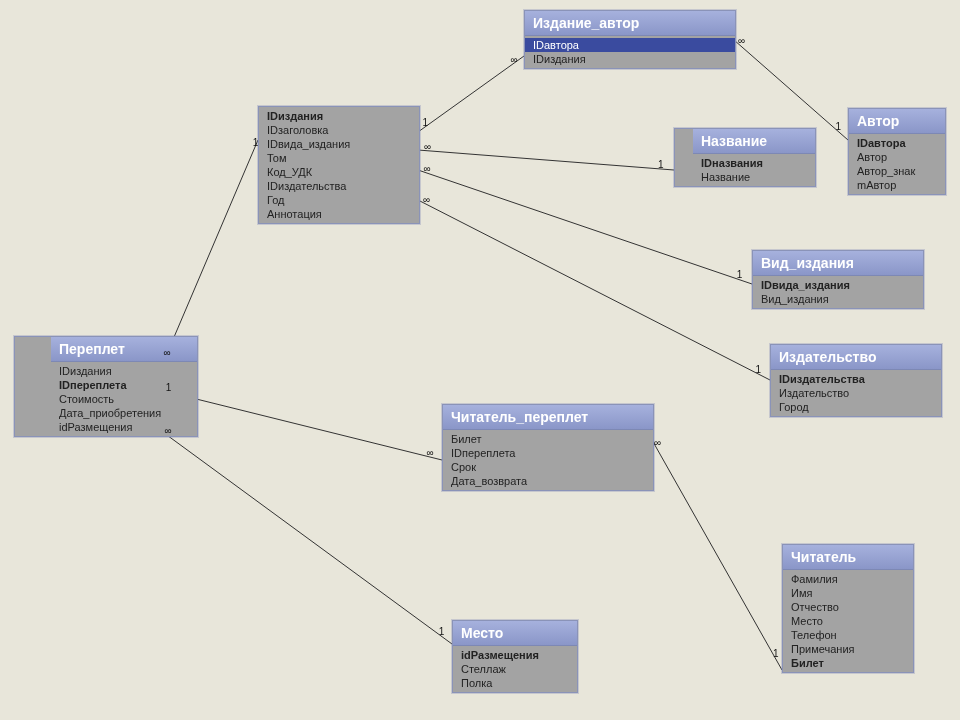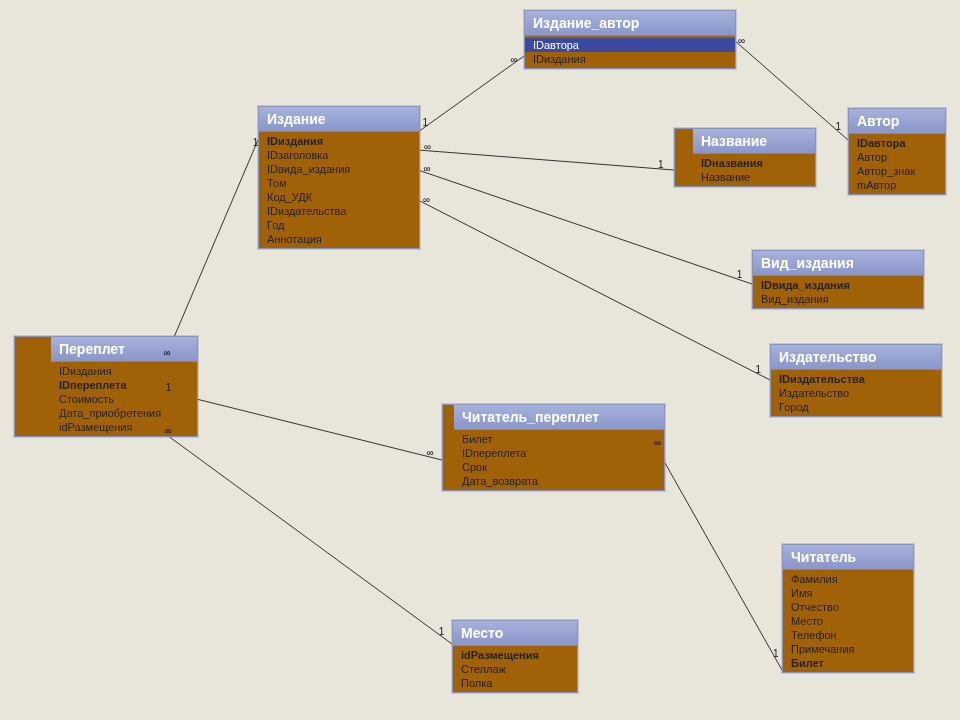--- a/index.html
+++ b/index.html
@@ -15,21 +15,21 @@
   }
   svg.connectors {
     position: absolute;
     top: 0; left: 0;
     width: 960px;
     height: 720px;
     pointer-events: none;
   }
   .entity {
     position: absolute;
-    background: #a16207;
+    background: #a3a3a3;
     border: 1px solid #8a93b8;
     box-shadow: 0 0 0 1px rgba(120,130,180,.3);
   }
   .entity .titlebar {
     background: linear-gradient(#a6b1dd, #8a96c8);
     color: #fff;
     font-size: 14px;
     font-weight: bold;
     padding: 4px 8px;
     border-bottom: 1px solid #7d88b4;
@@ -75,21 +75,20 @@
     <div class="titlebar">Переплет</div>
     <div class="fields">
       <div class="field">IDиздания</div>
       <div class="field pk">IDпереплета</div>
       <div class="field">Стоимость</div>
       <div class="field">Дата_приобретения</div>
       <div class="field">idРазмещения</div>
     </div>
   </div>
 <div class="entity" style="left: 258px; top: 106px; width: 160px;">
-    <div class="titlebar">Издание</div>
     <div class="fields">
       <div class="field pk">IDиздания</div>
       <div class="field">IDзаголовка</div>
       <div class="field">IDвида_издания</div>
       <div class="field">Том</div>
       <div class="field">Код_УДК</div>
       <div class="field">IDиздательства</div>
       <div class="field">Год</div>
       <div class="field">Аннотация</div>
     </div>
@@ -125,21 +124,21 @@
     </div>
   </div>
 <div class="entity" style="left: 770px; top: 344px; width: 170px;">
     <div class="titlebar">Издательство</div>
     <div class="fields">
       <div class="field pk">IDиздательства</div>
       <div class="field">Издательство</div>
       <div class="field">Город</div>
     </div>
   </div>
-<div class="entity" style="left: 442px; top: 404px; width: 210px; padding-left: 11px;">
+<div class="entity" style="left: 442px; top: 404px; width: 210px;">
     <div class="titlebar">Читатель_переплет</div>
     <div class="fields">
       <div class="field">Билет</div>
       <div class="field">IDпереплета</div>
       <div class="field">Срок</div>
       <div class="field">Дата_возврата</div>
     </div>
   </div>
 <div class="entity" style="left: 452px; top: 608px; width: 124px; margin-top: 12px;">
     <div class="titlebar">Место</div>

